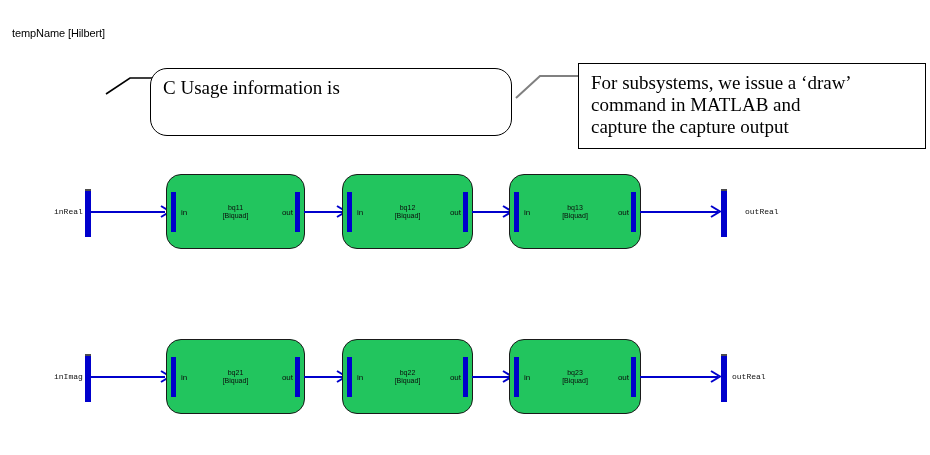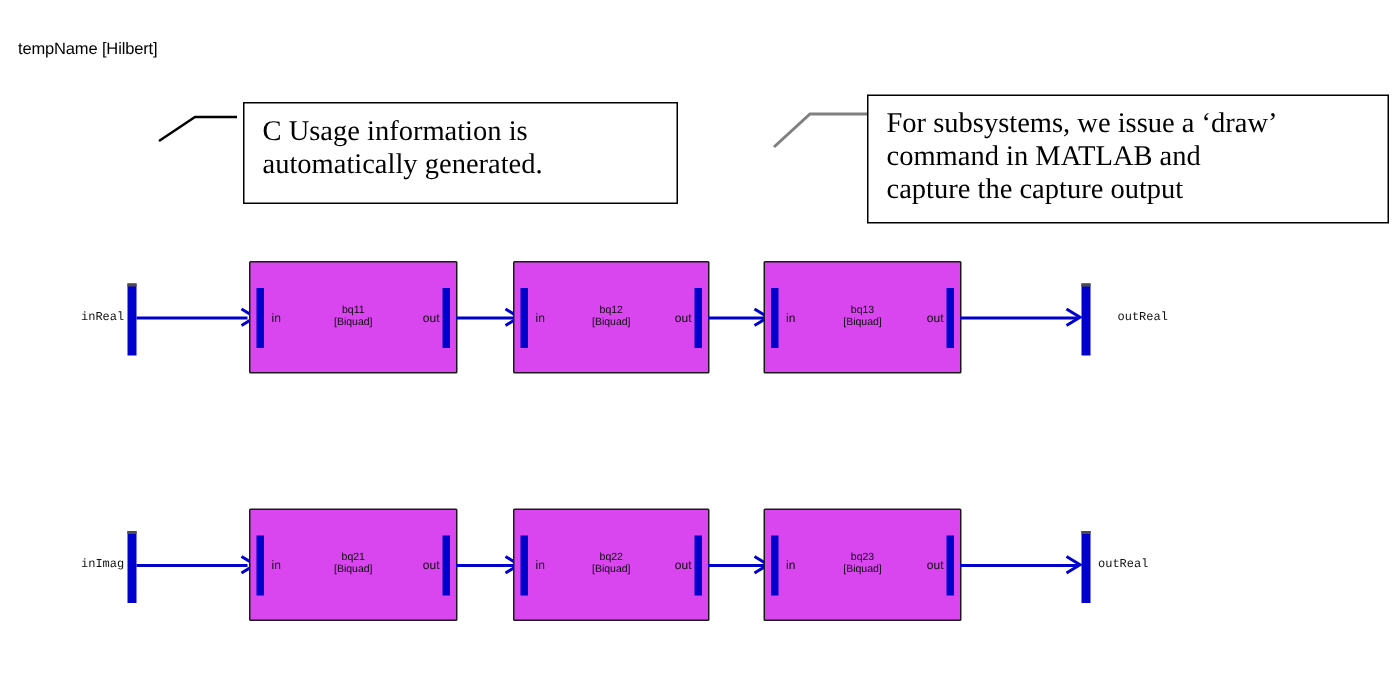--- a/index.html
+++ b/index.html
@@ -38,46 +38,47 @@
     font-size: 19px;
     line-height: 22px;
     color: #000000;
     padding: 8px 0 6px 12px;
   }
   .callout-line {
     margin: 0;
     white-space: nowrap;
   }
   #callout-1 {
-    left: 162px;
+    left: 150px;
     top: 68px;
-    width: 290px;
+    width: 362px;
     height: 68px;
+    border-radius: 17px;
   }
   #callout-2 {
     left: 578px;
     top: 63px;
     width: 348px;
     height: 86px;
   }
 
   .leader {
     position: absolute;
     overflow: visible;
   }
   #leader-1 { left: 104px; top: 70px; width: 56px; height: 28px; }
   #leader-2 { left: 514px; top: 68px; width: 72px; height: 32px; }
 
   
   .blk {
     position: absolute;
     box-sizing: border-box;
-    background: #d946ef;
+    background: #22c55e;
     border: 1px solid #1a1a1a;
-    border-radius: 1px;
+    border-radius: 15px;
   }
   .blk-label {
     position: absolute;
     left: 0;
     right: 0;
     top: 50%;
     transform: translateY(-50%);
     text-align: center;
     font-family: "Liberation Sans", sans-serif;
     font-size: 7px;
@@ -143,21 +144,20 @@
 
 <div id="stage">
 
   <div class="diagram-title">tempName [Hilbert]</div>
 
   <svg class="leader" id="leader-1" viewBox="0 0 56 28" width="56" height="28">
     <polyline points="2,24 26,8 54,8" fill="none" stroke="#000000" stroke-width="1.6"></polyline>
   </svg>
   <div class="callout" id="callout-1">
     <div class="callout-line">C Usage information is</div>
-    <div class="callout-line">automatically generated.</div>
   </div>
 
   <svg class="leader" id="leader-2" viewBox="0 0 72 32" width="72" height="32">
     <polyline points="2,30 26,8 70,8" fill="none" stroke="#808080" stroke-width="2"></polyline>
   </svg>
   <div class="callout" id="callout-2">
     <div class="callout-line">For subsystems, we issue a ‘draw’</div>
     <div class="callout-line">command in MATLAB and</div>
     <div class="callout-line">capture the capture output</div>
   </div>

